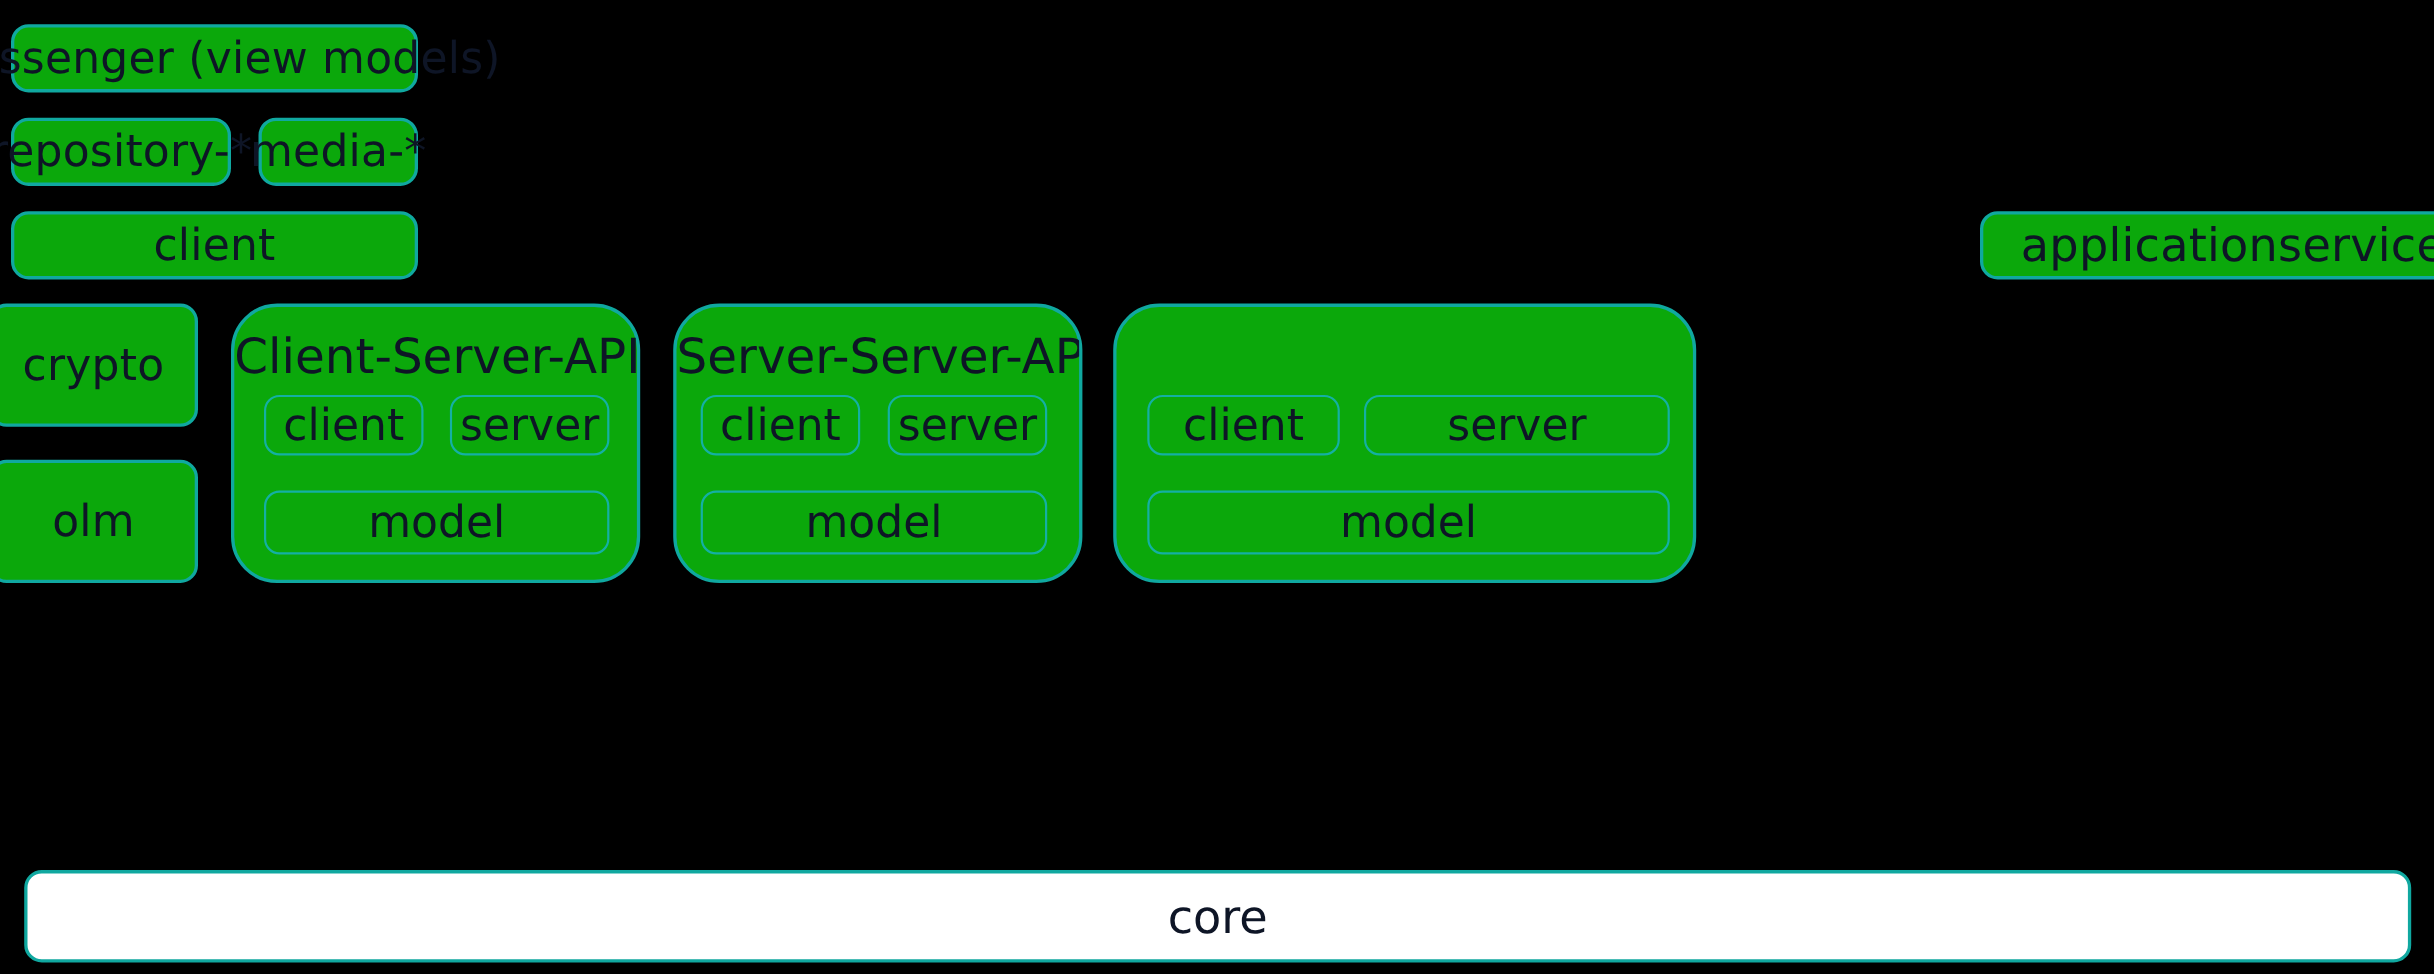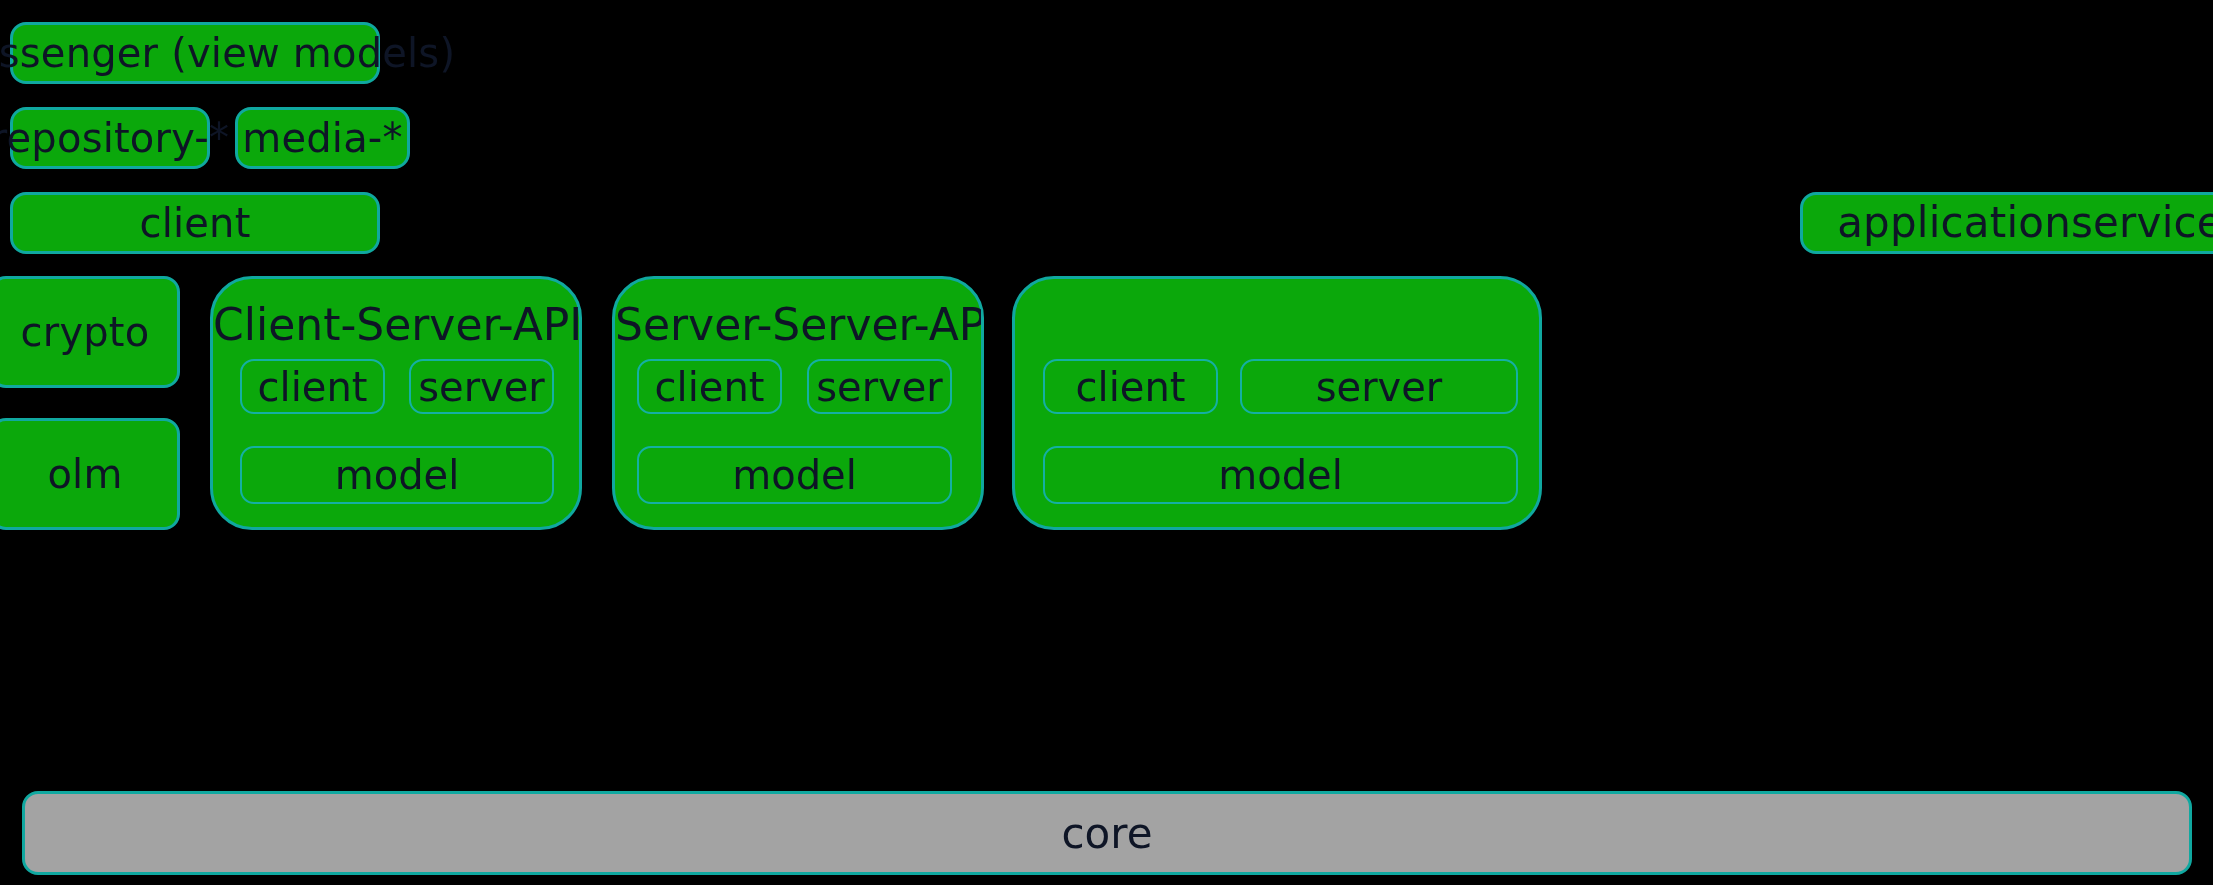--- a/index.html
+++ b/index.html
@@ -70,34 +70,34 @@
     align-items: center;
     justify-content: center;
     text-align: center;
     font-size: 40px;
     white-space: nowrap;
   }
   
   .bar {
     position: absolute;
     box-sizing: border-box;
-    background: #a3a3a3;
+    background: #ffffff;
     border: 3px solid #10A8A0;
     border-radius: 16px;
     color: #0E1526;
     display: flex;
     align-items: center;
     justify-content: center;
     font-size: 42px;
     white-space: nowrap;
   }
   
   #n-messenger      { left: 10px;   top: 22px;  width: 370px; height: 62px; }
   #n-repository     { left: 10px;   top: 107px; width: 200px; height: 62px; }
-  #n-media          { left: 235px;  top: 107px; width: 175px; height: 62px; }
+  #n-media          { left: 235px;  top: 107px; width: 145px; height: 62px; }
   #n-client-top     { left: 10px;   top: 192px; width: 370px; height: 62px; }
   #n-appservice-top { left: 1800px; top: 192px; width: 460px; height: 62px; font-size: 42px; }
 
   #n-crypto         { left: -10px;  top: 276px; width: 190px; height: 112px; }
   #n-olm            { left: -10px;  top: 418px; width: 190px; height: 112px; }
 
   #g-csapi          { left: 210px;  top: 276px; width: 372px; height: 254px; }
   #g-ssapi          { left: 612px;  top: 276px; width: 372px; height: 254px; }
   #g-asapi          { left: 1012px; top: 276px; width: 530px; height: 254px; }
 

